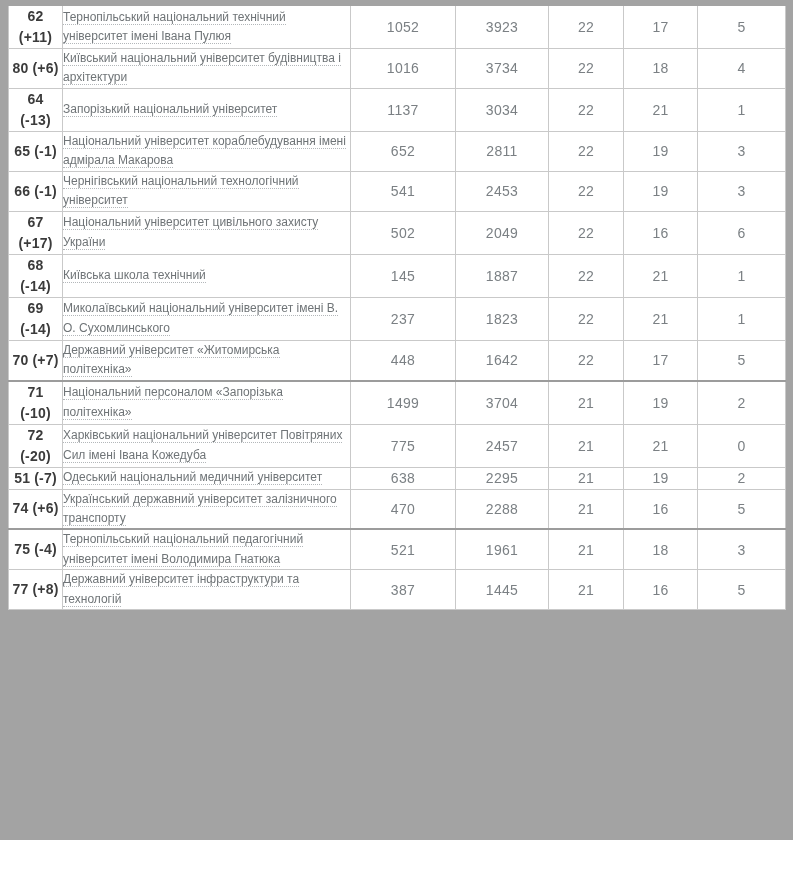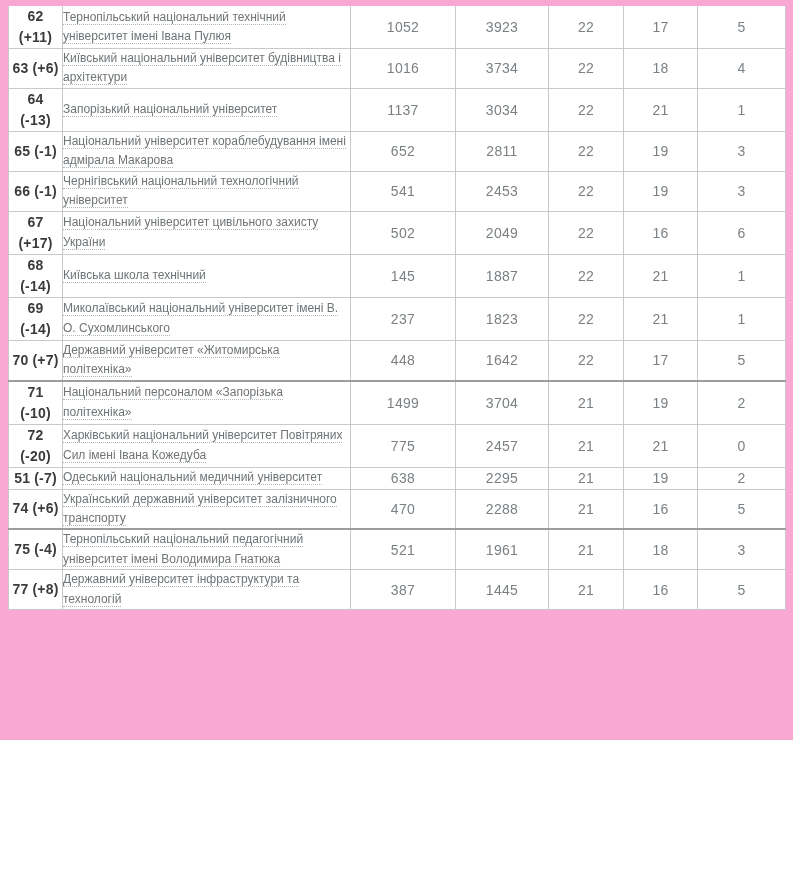--- a/index.html
+++ b/index.html
@@ -9,22 +9,22 @@
     width: 793px;
     height: 884px;
     background: #ffffff;
     font-family: "Liberation Sans", sans-serif;
     overflow: hidden;
   }
 
   #sheet {
     position: relative;
     width: 793px;
-    height: 740px;
-    background: #f9a8d4;
+    height: 840px;
+    background: #a3a3a3;
     padding-top: 6px;
   }
 
   table.rank-table {
     border-collapse: collapse;
     table-layout: fixed;
     width: 777px;
     margin-left: 8px;
     background: #ffffff;
   }
@@ -110,21 +110,21 @@
             <span class="rk-line">(+11)</span>
           </td>
           <td class="name"><span class="uni">Тернопільський національний технічний університет імені Івана Пулюя</span></td>
           <td class="num">1052</td>
           <td class="num">3923</td>
           <td class="num">22</td>
           <td class="num">17</td>
           <td class="num">5</td>
         </tr>
         <tr class="">
-          <td class="rank one-line"><span class="rk-line">63 (+6)</span></td>
+          <td class="rank one-line"><span class="rk-line">80 (+6)</span></td>
           <td class="name"><span class="uni">Київський національний університет будівництва і архітектури</span></td>
           <td class="num">1016</td>
           <td class="num">3734</td>
           <td class="num">22</td>
           <td class="num">18</td>
           <td class="num">4</td>
         </tr>
         <tr class="">
           <td class="rank">
             <span class="rk-line">64</span>

